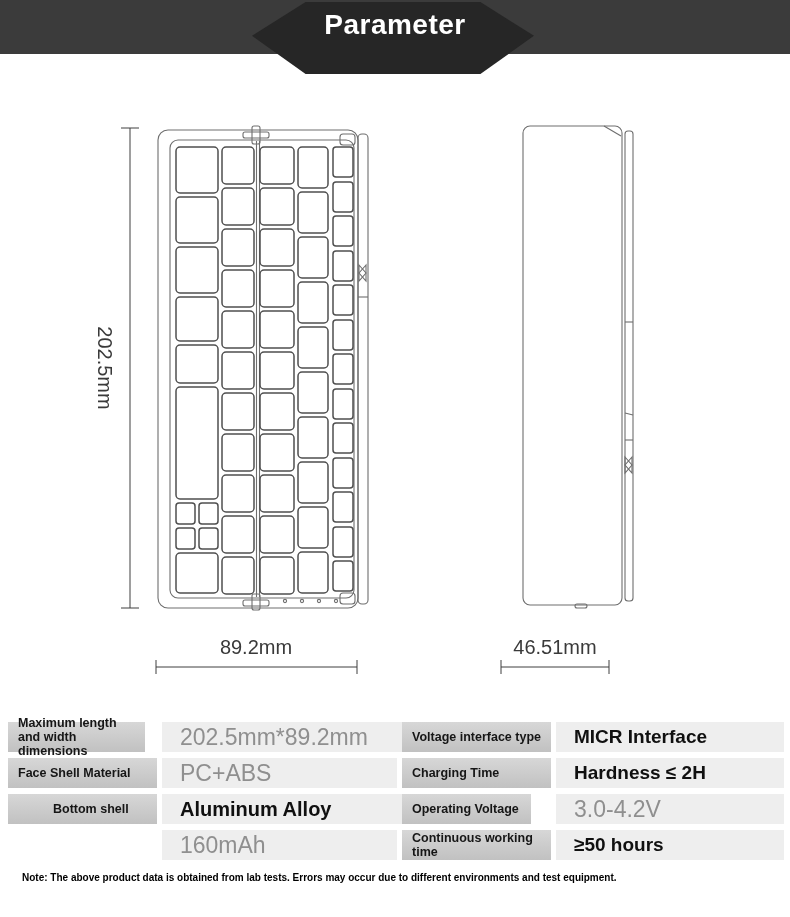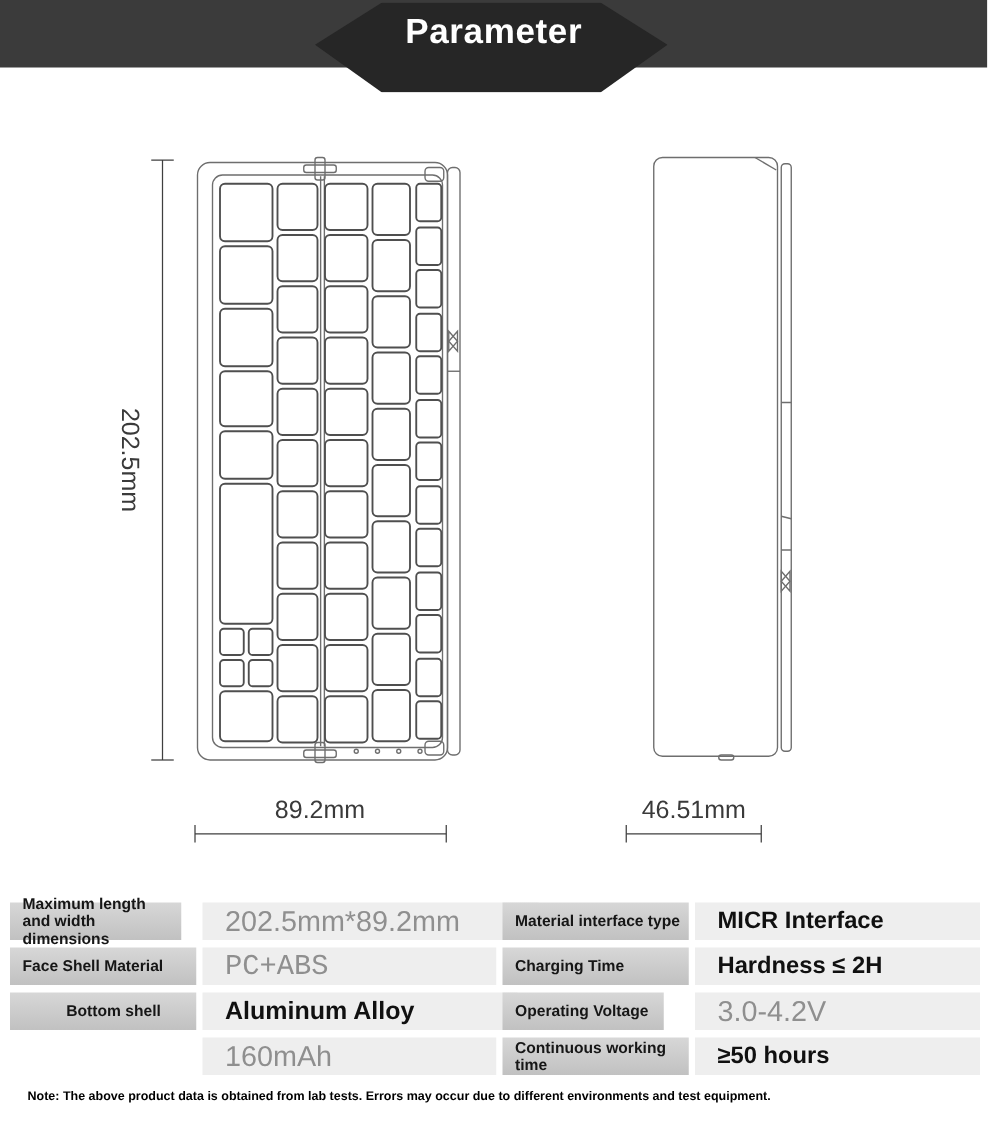--- a/index.html
+++ b/index.html
@@ -168,37 +168,37 @@
   <div class="cell label-cell" style="left:8px;   top:722px; width:137px;">
       <span>Maximum length and width dimensions</span>
     </div>
   <div class="cell value-cell" style="left:162px; top:722px; width:269px;">
       <span class="val-gray">202.5mm*89.2mm</span>
     </div>
 
   <div class="cell label-cell" style="left:8px;   top:758px; width:149px;">
       <span>Face Shell Material</span>
     </div>
-  <div class="cell value-cell" style="left:162px; top:758px; width:235px;font-family:Liberation Mono, monospace;">
+  <div class="cell value-cell" style="left:162px; top:758px; width:235px;">
       <span class="val-gray">PC+ABS</span>
     </div>
 
   <div class="cell label-cell" style="left:8px;   top:794px; width:149px;padding-left:45px;">
       <span>Bottom shell</span>
     </div>
   <div class="cell value-cell" style="left:162px; top:794px; width:252px;">
       <span class="val-bold" style="font-size:20px;">Aluminum Alloy</span>
     </div>
 
   <div class="cell value-cell" style="left:162px; top:830px; width:235px;">
       <span class="val-gray">160mAh</span>
     </div>
 
   <div class="cell label-cell" style="left:402px; top:722px; width:149px;">
-      <span>Material interface type</span>
+      <span>Voltage interface type</span>
     </div>
   <div class="cell value-cell" style="left:556px; top:722px; width:228px;">
       <span class="val-bold">MICR Interface</span>
     </div>
 
   <div class="cell label-cell" style="left:402px; top:758px; width:149px;align-items:center;">
       <span>Charging Time</span>
     </div>
   <div class="cell value-cell" style="left:556px; top:758px; width:228px;">
       <span class="val-bold">Hardness ≤ 2H</span>

